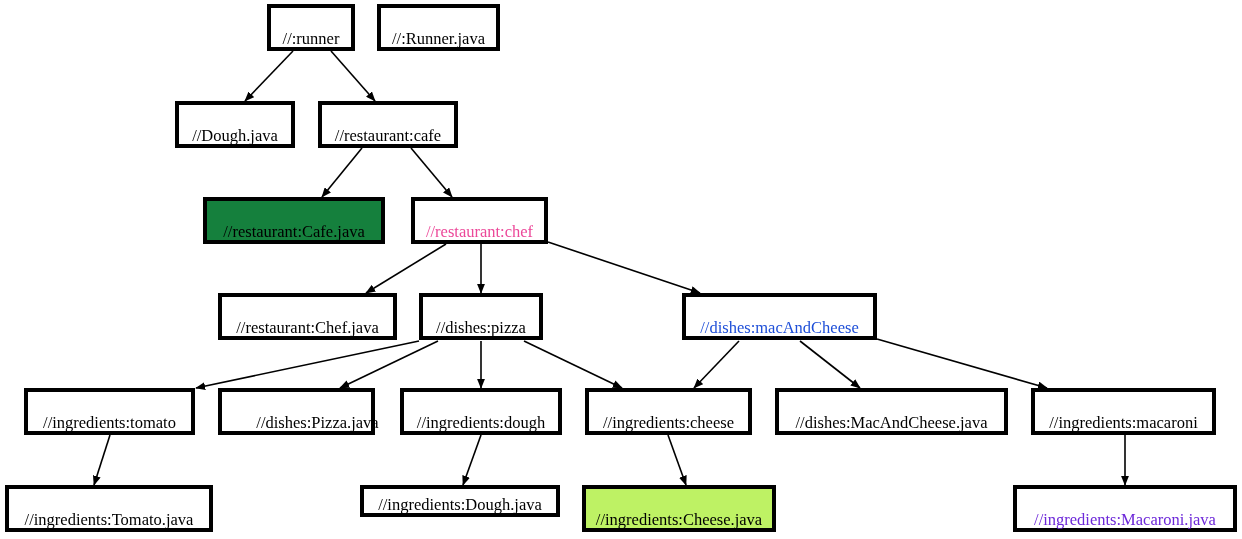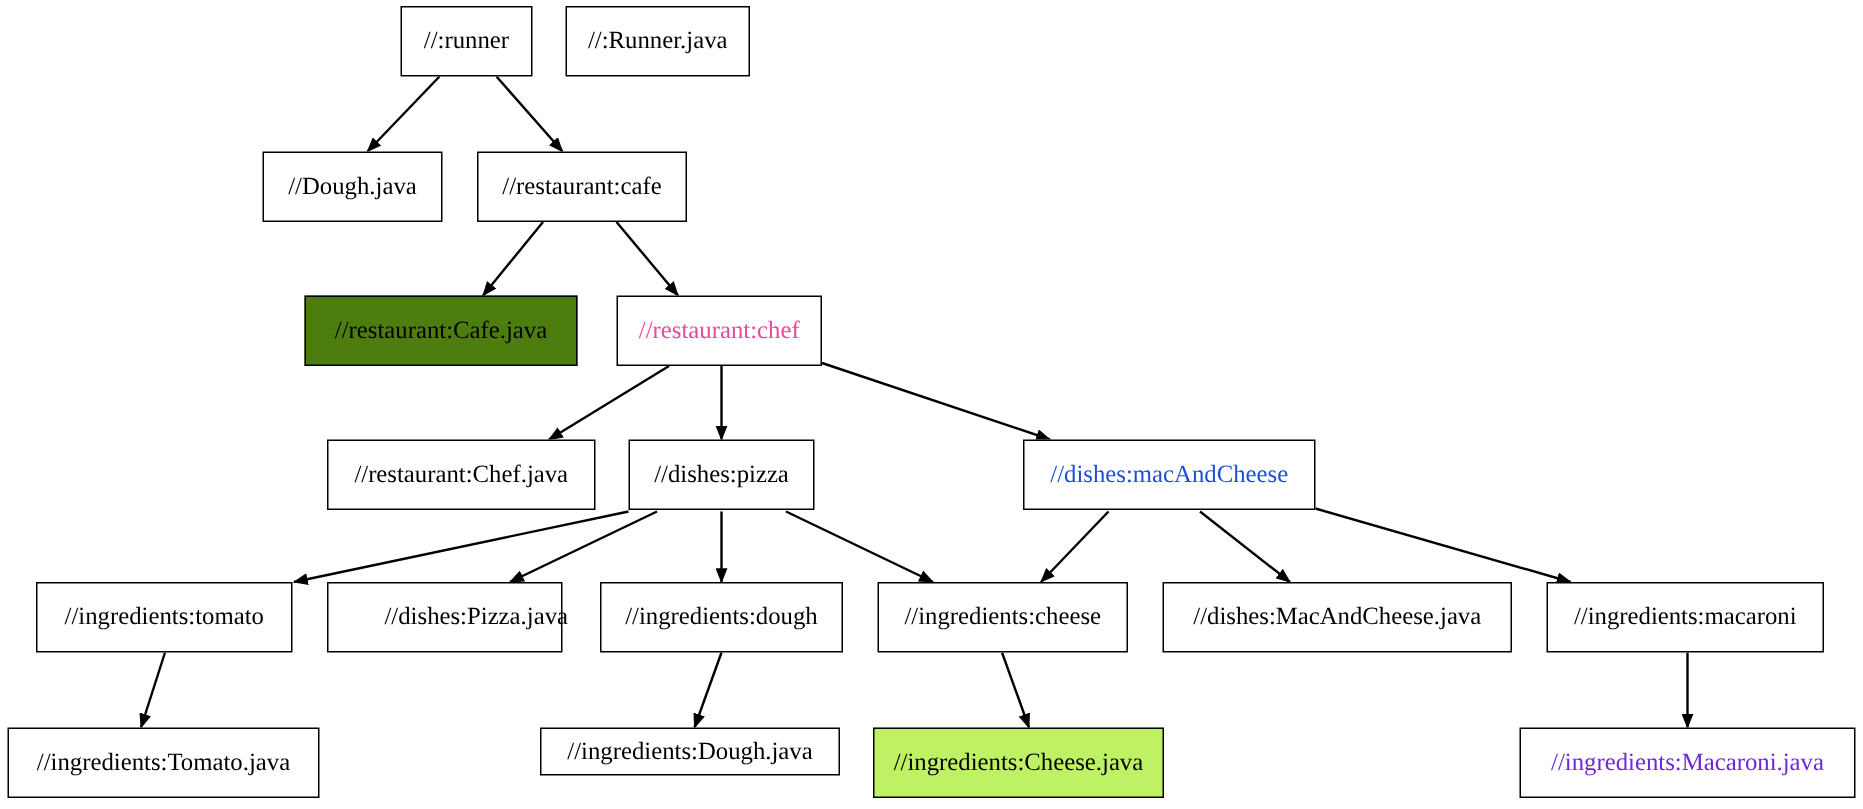--- a/index.html
+++ b/index.html
@@ -19,24 +19,24 @@
     position: absolute;
     left: 0;
     top: 0;
     width: 1242px;
     height: 539px;
     pointer-events: none;
   }
   .graph-node {
     position: absolute;
     box-sizing: border-box;
-    border: 1px solid #0f172a;
+    border: 4px solid #0f172a;
     background: #ffffff;
     display: flex;
-    align-items: center;
+    align-items: flex-end;
     justify-content: center;
     white-space: nowrap;
   }
   .graph-node-label {
     font-size: 16.5px;
     line-height: 1;
     color: #000000;
     letter-spacing: 0px;
   }
 </style>
@@ -77,21 +77,21 @@
       </div>
       <div class="graph-node" style="left: 377px; top: 4px; width: 123px; height: 47px; border-color: rgb(0, 0, 0); background: rgb(255, 255, 255);">
         <span class="graph-node-label" style="color: rgb(0, 0, 0);">//:Runner.java</span>
       </div>
       <div class="graph-node" style="left: 175px; top: 101px; width: 120px; height: 47px; border-color: rgb(0, 0, 0); background: rgb(255, 255, 255);">
         <span class="graph-node-label" style="color: rgb(0, 0, 0);">//Dough.java</span>
       </div>
       <div class="graph-node" style="left: 318px; top: 101px; width: 140px; height: 47px; border-color: rgb(0, 0, 0); background: rgb(255, 255, 255);">
         <span class="graph-node-label" style="color: rgb(0, 0, 0);">//restaurant:cafe</span>
       </div>
-      <div class="graph-node" style="left: 203px; top: 197px; width: 182px; height: 47px; border-color: rgb(0, 0, 0); background: #4d7c0f;">
+      <div class="graph-node" style="left: 203px; top: 197px; width: 182px; height: 47px; border-color: rgb(0, 0, 0); background: #15803d;">
         <span class="graph-node-label" style="color: rgb(0, 0, 0);">//restaurant:Cafe.java</span>
       </div>
       <div class="graph-node" style="left: 411px; top: 197px; width: 137px; height: 47px; border-color: rgb(0, 0, 0); background: rgb(255, 255, 255);">
         <span class="graph-node-label" style="color: #ec4899;">//restaurant:chef</span>
       </div>
       <div class="graph-node" style="left: 218px; top: 293px; width: 179px; height: 47px; border-color: rgb(0, 0, 0); background: rgb(255, 255, 255);">
         <span class="graph-node-label" style="color: rgb(0, 0, 0);">//restaurant:Chef.java</span>
       </div>
       <div class="graph-node" style="left: 419px; top: 293px; width: 124px; height: 47px; border-color: rgb(0, 0, 0); background: rgb(255, 255, 255);">
         <span class="graph-node-label" style="color: rgb(0, 0, 0);">//dishes:pizza</span>

